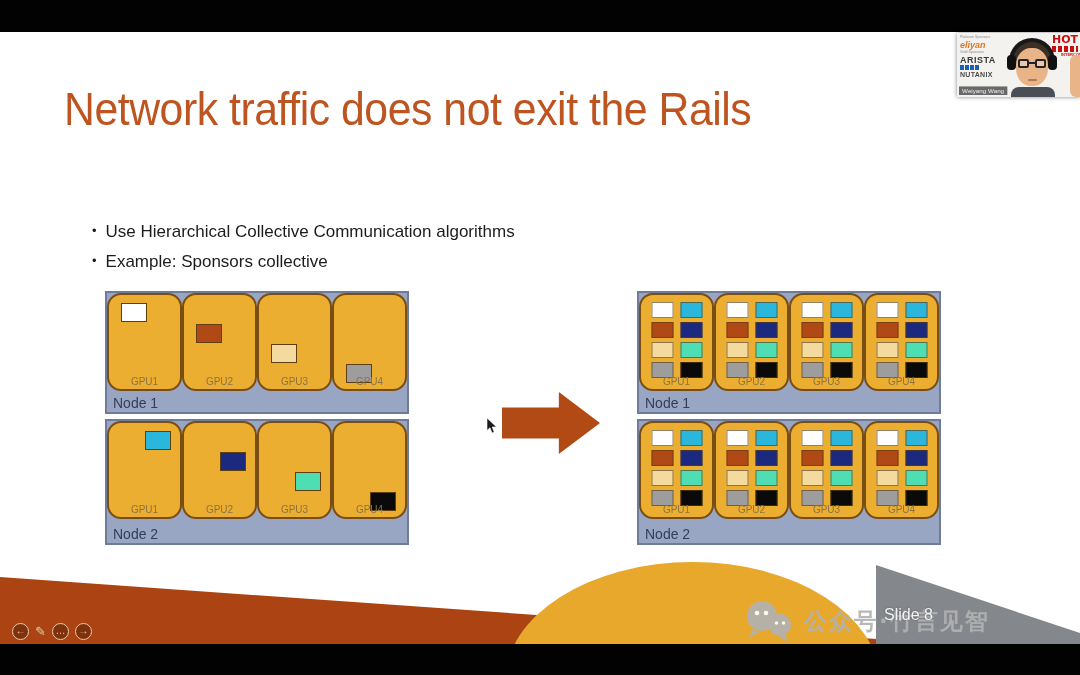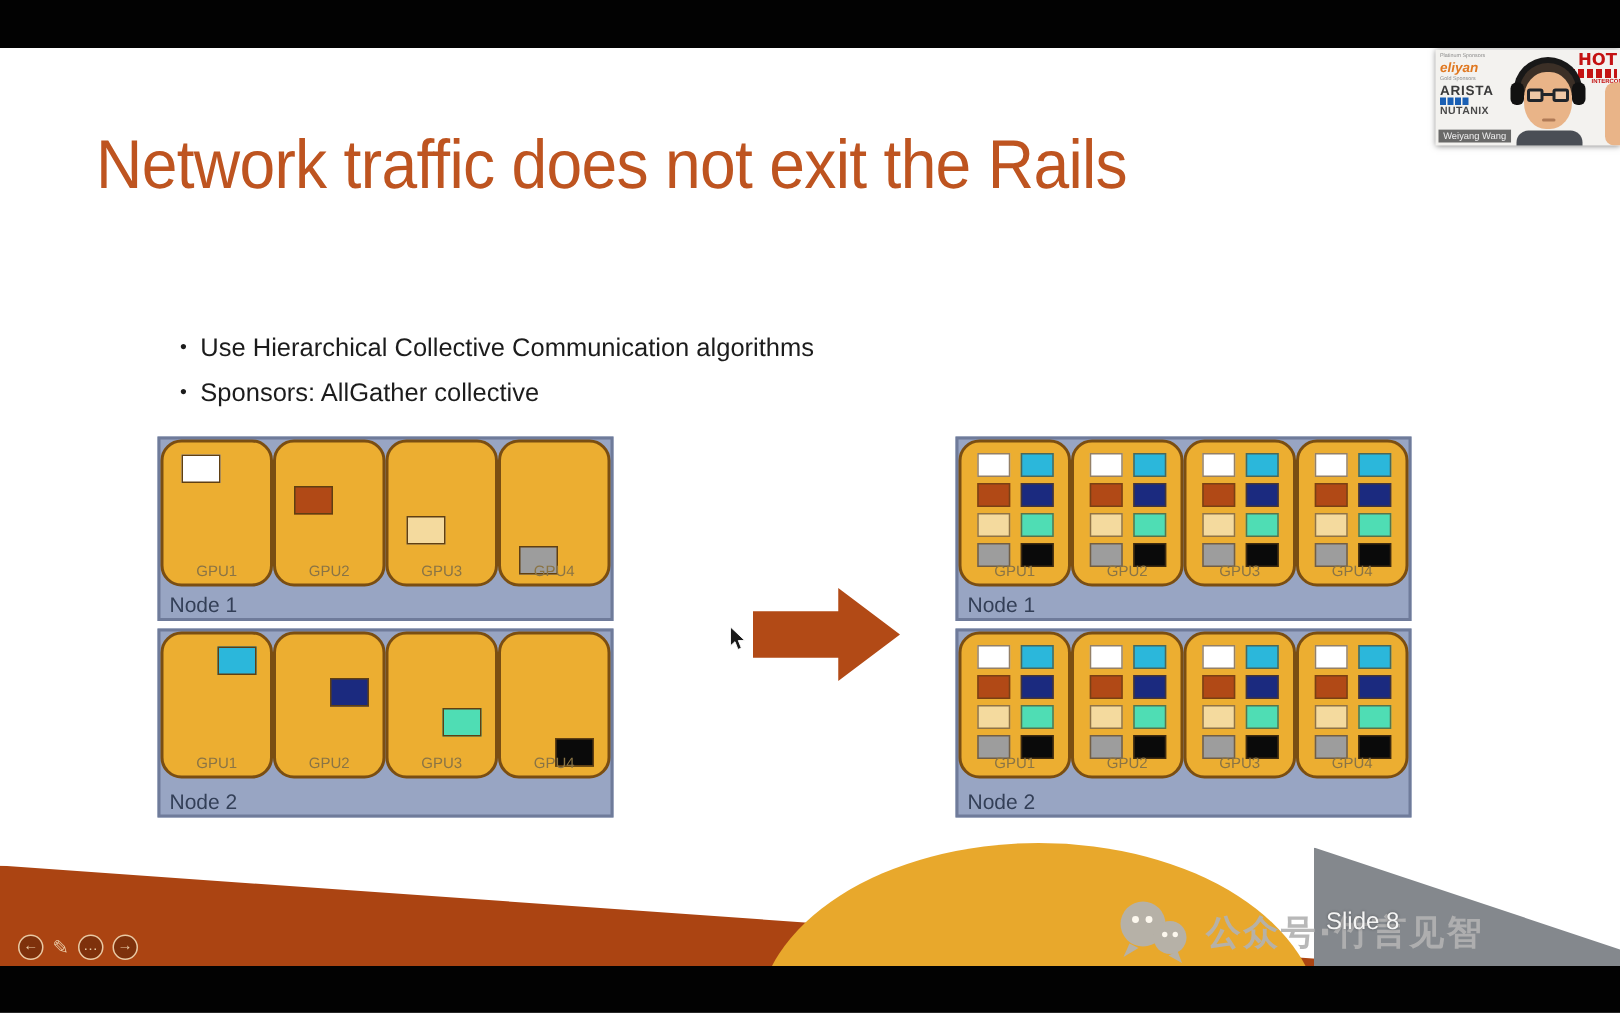--- a/index.html
+++ b/index.html
@@ -9,21 +9,21 @@
   .top-bar{position:absolute;left:0;top:0;width:1080px;height:32px;background:#020202;
            border-bottom:2px solid #3a3a3a;z-index:5;}
   .bottom-bar{position:absolute;left:0;top:644px;width:1080px;height:31px;background:#020202;z-index:30;}
   
   .slide{position:absolute;left:0;top:32px;width:1080px;height:612px;background:#ffffff;overflow:hidden;z-index:10;}
   .slide-title{position:absolute;left:64px;top:50px;font-size:46px;font-weight:400;color:#BE5420;
                letter-spacing:-0.5px;transform:scaleX(.93);transform-origin:left top;white-space:nowrap;}
   .bullet-line{position:absolute;left:64px;top:156px;font-size:19px;color:#1c1c1c;white-space:nowrap;}
   .bullet-line .marker{color:#2B2980;margin-right:9px;}
   .bullet-line .hl{color:#2B2980;}
-  .sub-bullet{position:absolute;left:120px;font-size:17px;color:#1c1c1c;white-space:nowrap;}
+  .sub-bullet{position:absolute;left:92px;font-size:17px;color:#1c1c1c;white-space:nowrap;}
   .sub-bullet .marker{color:#1c1c1c;margin-right:9px;font-size:13px;vertical-align:2px;}
   .sub1{top:190px;} .sub2{top:220px;}
   
   .diagram-group{position:absolute;top:259px;width:348px;}
   .dg-left{left:105px;} .dg-right{left:637px;}
   .node-panel{position:relative;box-sizing:border-box;width:304px;height:123px;margin-bottom:5px;
               background:#98A5C3;border:2px solid #6F7B9A;display:flex;justify-content:space-evenly;
               align-items:flex-start;padding-top:0;}
   .node-panel.tall{height:126px;}
   .gpu{position:relative;box-sizing:border-box;width:76px;height:98px;background:#ECAE31;
@@ -98,21 +98,21 @@
 
   <div class="slide">
 
     <div class="slide-title">Network traffic does not exit the Rails</div>
 
 
     <div class="sub-bullet sub1">
       <span class="marker">•</span><span>Use Hierarchical Collective Communication algorithms</span>
     </div>
     <div class="sub-bullet sub2">
-      <span class="marker">•</span><span>Sponsors: AllGather collective</span>
+      <span class="marker">•</span><span>Example: Sponsors collective</span>
     </div>
 
     <div class="diagram-group dg-left">
       <div class="node-panel">
           <div class="gpu">
             <div class="chunk-single" style="background: rgb(255, 255, 255); top: 9%; left: 17%;"></div>
             <div class="gpu-label">GPU1</div>
           </div>
           <div class="gpu">
             <div class="chunk-single" style="background: rgb(177, 73, 22); top: 30.5%; left: 17%;"></div>

